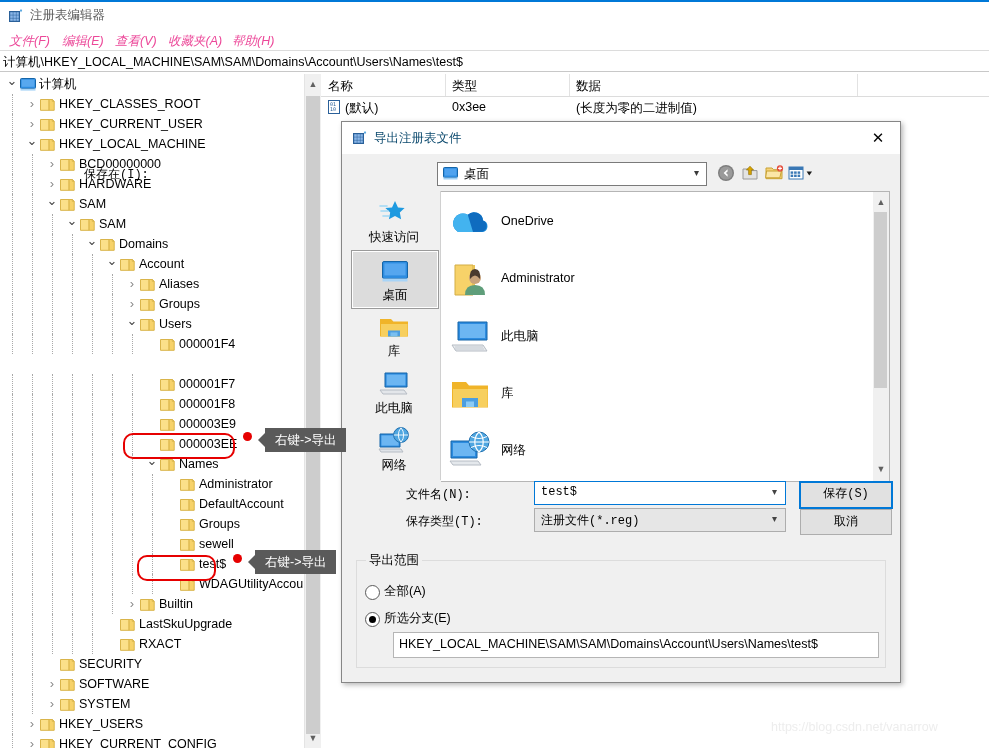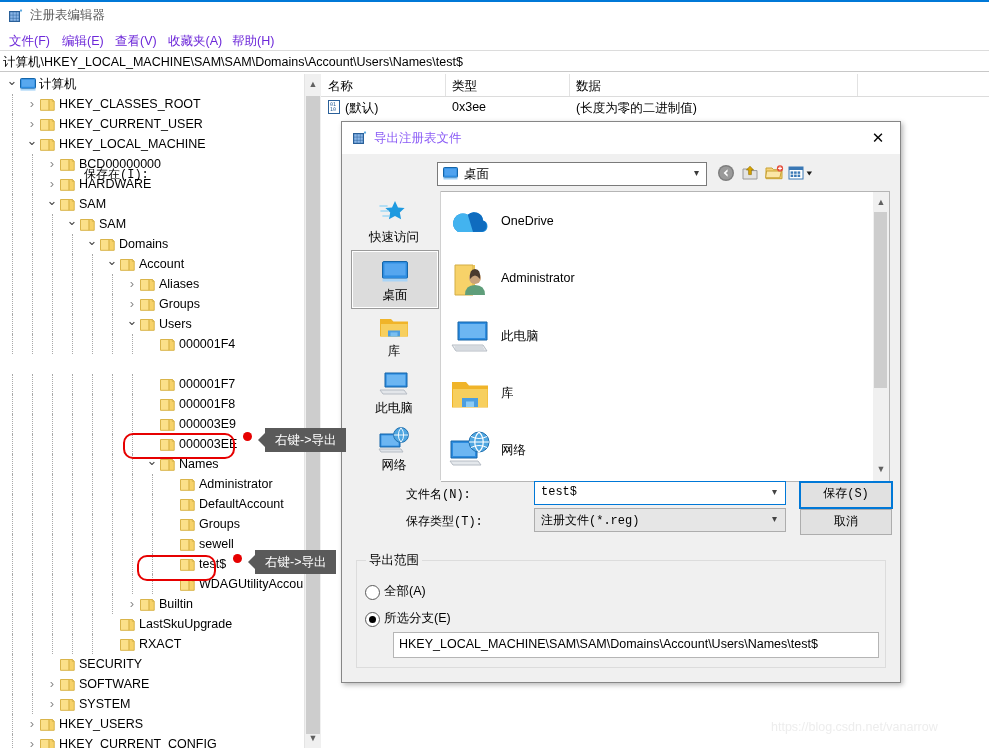--- a/index.html
+++ b/index.html
@@ -12,21 +12,21 @@
   }
   #app{position:relative;width:989px;height:748px;}
 
   
   .titlebar{position:absolute;left:0;top:0;width:989px;height:30px;background:#fff;}
   .title-accent{position:absolute;left:0;top:0;width:989px;height:2px;background:#0078d7;}
   .title-icon{position:absolute;left:8px;top:8px;width:16px;height:16px;}
   .title-text{position:absolute;left:30px;top:7px;font-size:12.5px;color:#585858;}
 
   .menubar{position:absolute;left:0;top:30px;width:989px;height:20px;background:#fff;}
-  .menu-item{position:absolute;top:2px;font-size:12.5px;color:#6d28d9;padding:1px 4px;white-space:nowrap;}
+  .menu-item{position:absolute;top:2px;font-size:12.5px;color:#ec4899;padding:1px 4px;white-space:nowrap;font-style:italic;}
   .menu-sep{position:absolute;left:0;top:50px;width:989px;height:1px;background:#dcdcdc;}
 
   
   .addrbar{position:absolute;left:0;top:51px;width:989px;height:20px;background:#fff;border-bottom:1px solid #c8c8c8;}
   .addrbar-text{position:absolute;left:3px;top:3px;font-size:12.5px;color:#000;white-space:nowrap;}
 
   
   .treepane{position:absolute;left:0;top:74px;width:304px;height:674px;background:#fff;overflow:hidden;}
   .treerow{position:absolute;height:20px;line-height:20px;white-space:nowrap;font-size:12.5px;}
   .twisty{position:absolute;width:12px;height:20px;line-height:20px;text-align:center;color:#8a8a8a;font-size:10px;}
@@ -47,21 +47,21 @@
   .valhead .colsep{position:absolute;top:0;width:1px;height:22px;background:#e2e2e2;}
   .valrow{position:absolute;left:0;top:22px;width:668px;height:22px;}
   .valrow .cell{position:absolute;top:4px;font-size:12.5px;}
   .valicon{position:absolute;left:6px;top:4px;width:14px;height:14px;}
 
   
   .dialog{position:absolute;left:341px;top:121px;width:558px;height:560px;
           background:#f0f0f0;border:1px solid #868686;box-shadow:2px 2px 5px rgba(0,0,0,.28);}
   .dlg-title{position:absolute;left:0;top:0;width:558px;height:32px;background:#fff;}
   .dlg-title-icon{position:absolute;left:10px;top:8px;width:16px;height:16px;}
-  .dlg-title-text{position:absolute;left:32px;top:8px;font-size:12.5px;color:#8b5cf6;}
+  .dlg-title-text{position:absolute;left:32px;top:8px;font-size:12.5px;color:#0c4a6e;}
   .dlg-close{position:absolute;right:0;top:0;width:44px;height:31px;line-height:31px;text-align:center;font-size:15px;color:#000;}
 
   .dlg-lookin-label{position:absolute;left:84px;top:166px;font-size:12px;
         font-family:"Liberation Mono","DejaVu Sans Mono",monospace;color:#000;white-space:nowrap;}
   .lookin-combo{position:absolute;left:437px;top:162px;width:268px;height:22px;background:#fff;border:1px solid #7a7a7a;}
   .lookin-icon{position:absolute;left:5px;top:4px;width:15px;height:13px;}
   .lookin-text{position:absolute;left:26px;top:3px;font-size:12.5px;}
   .lookin-arrow{position:absolute;right:7px;top:4px;font-size:10px;color:#3b3b3b;}
 
   .tbicon{position:absolute;top:163px;width:20px;height:20px;}

